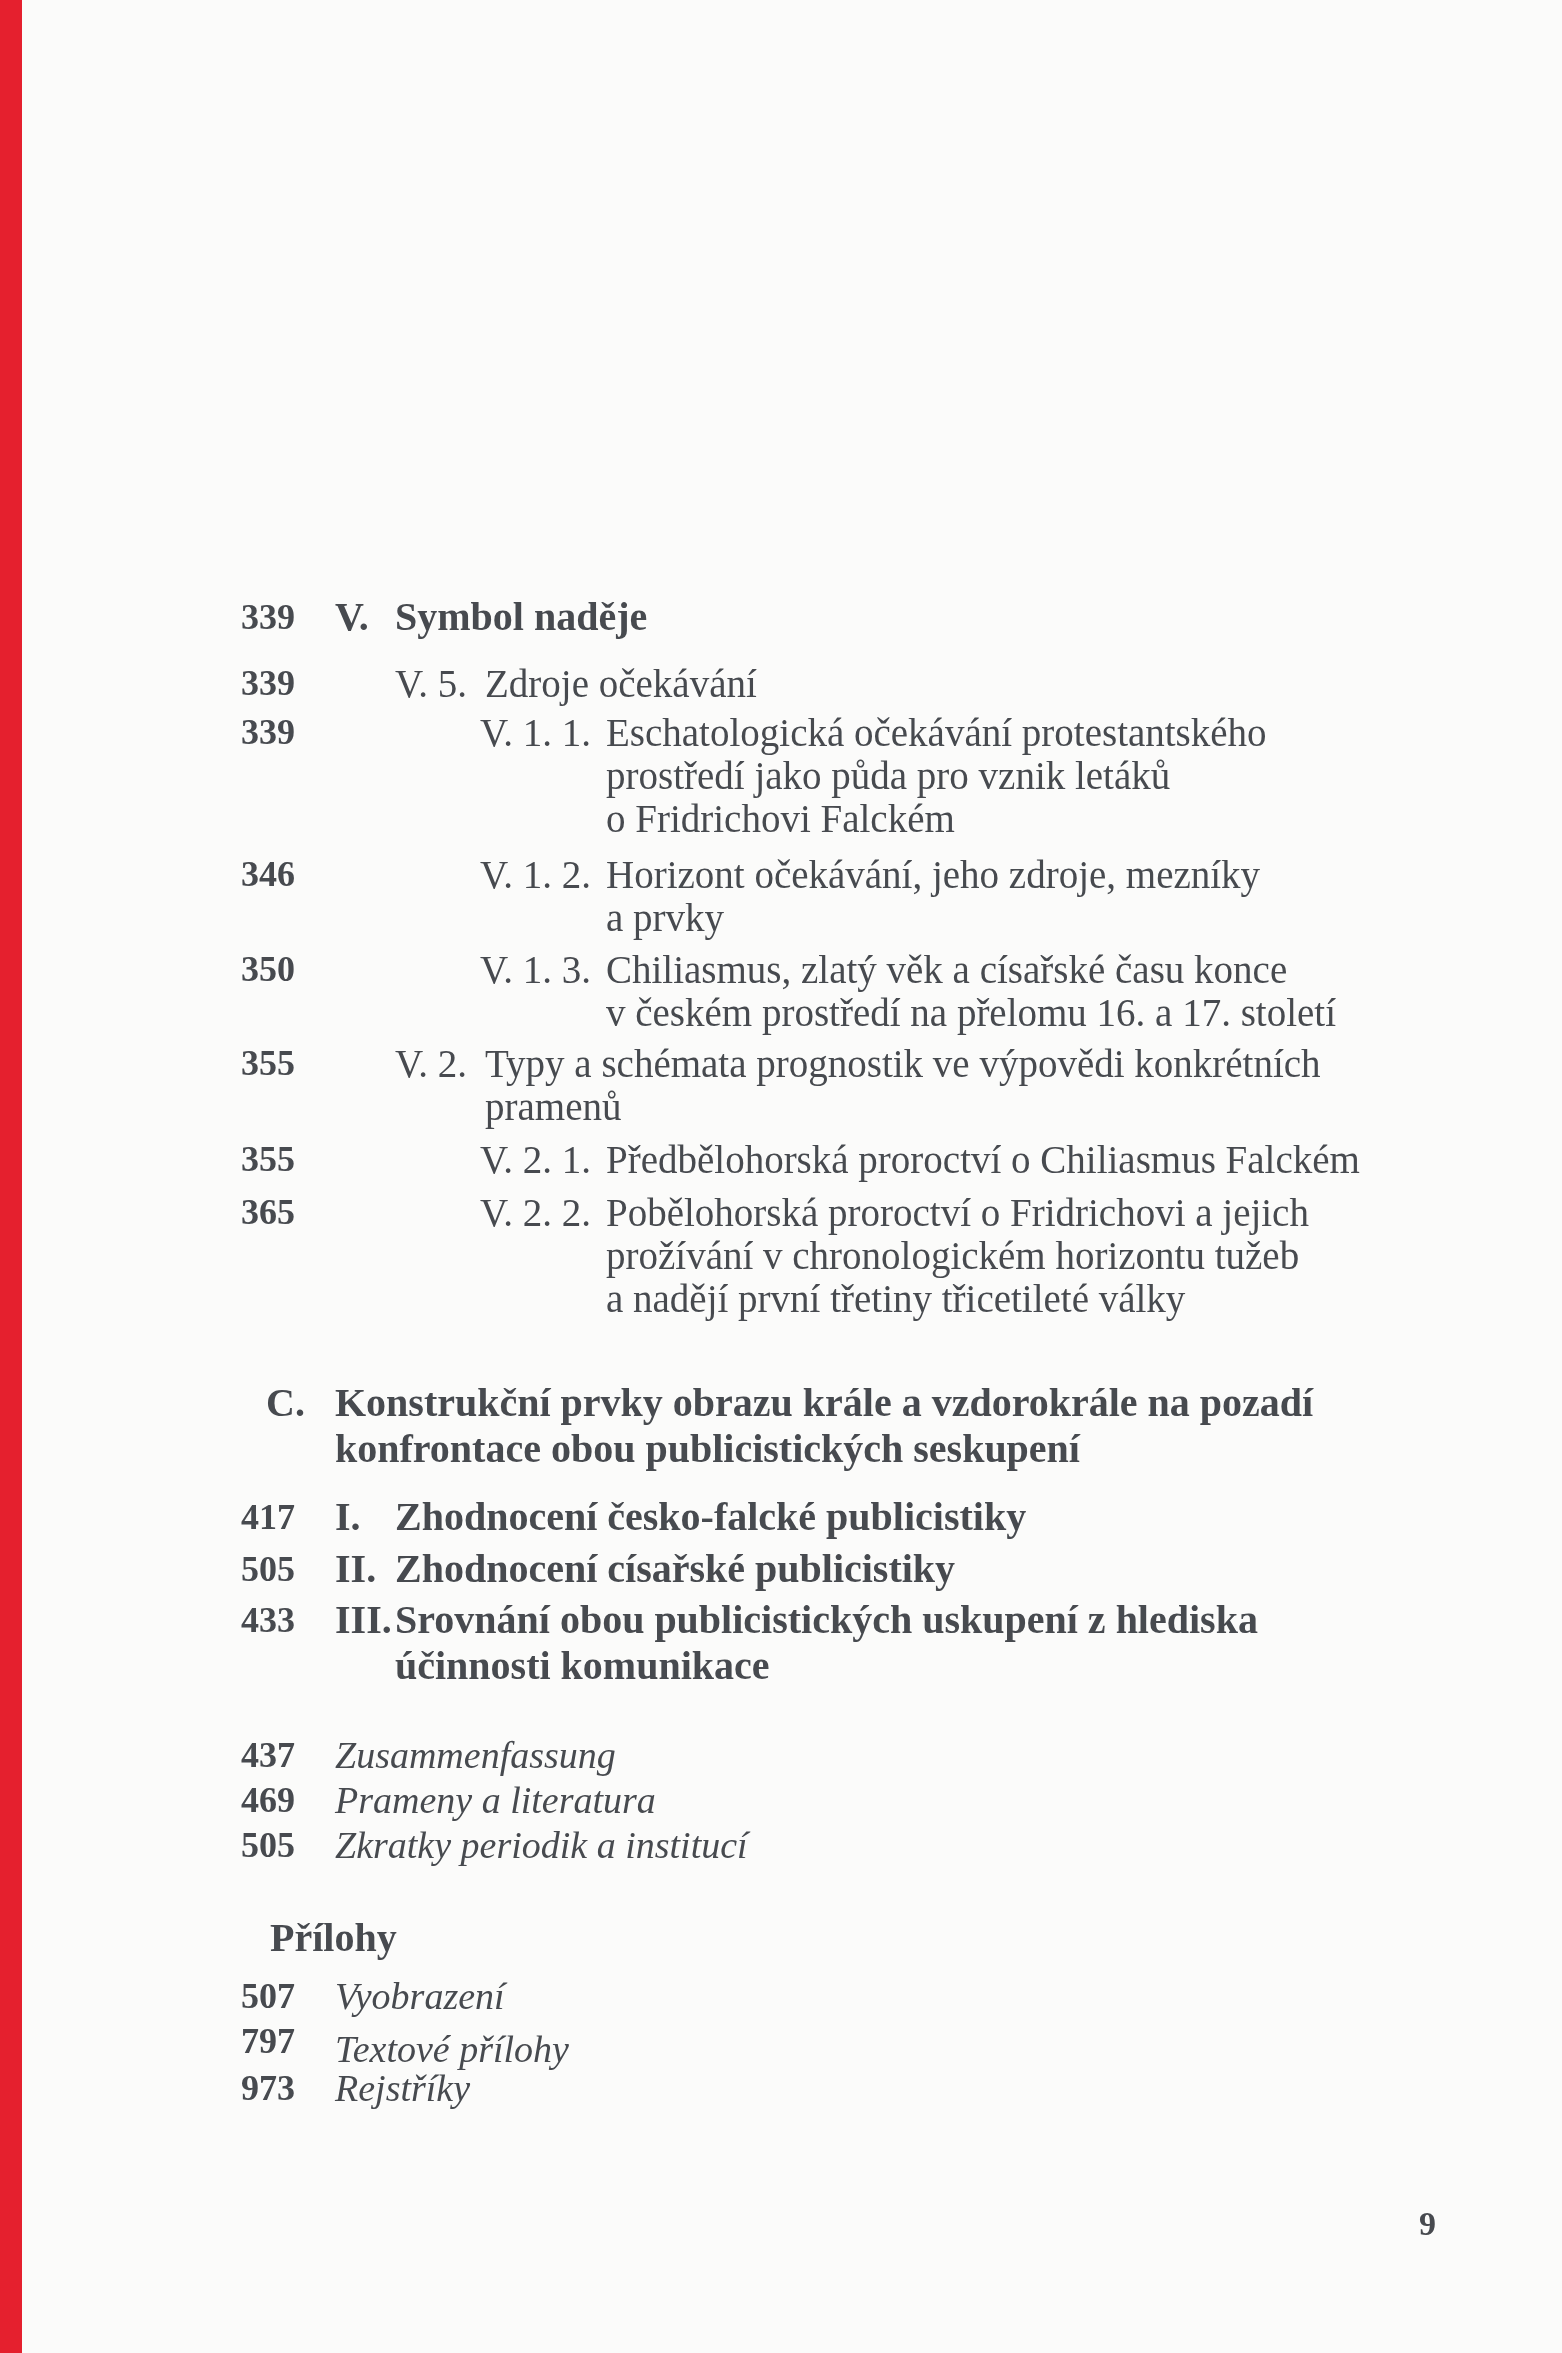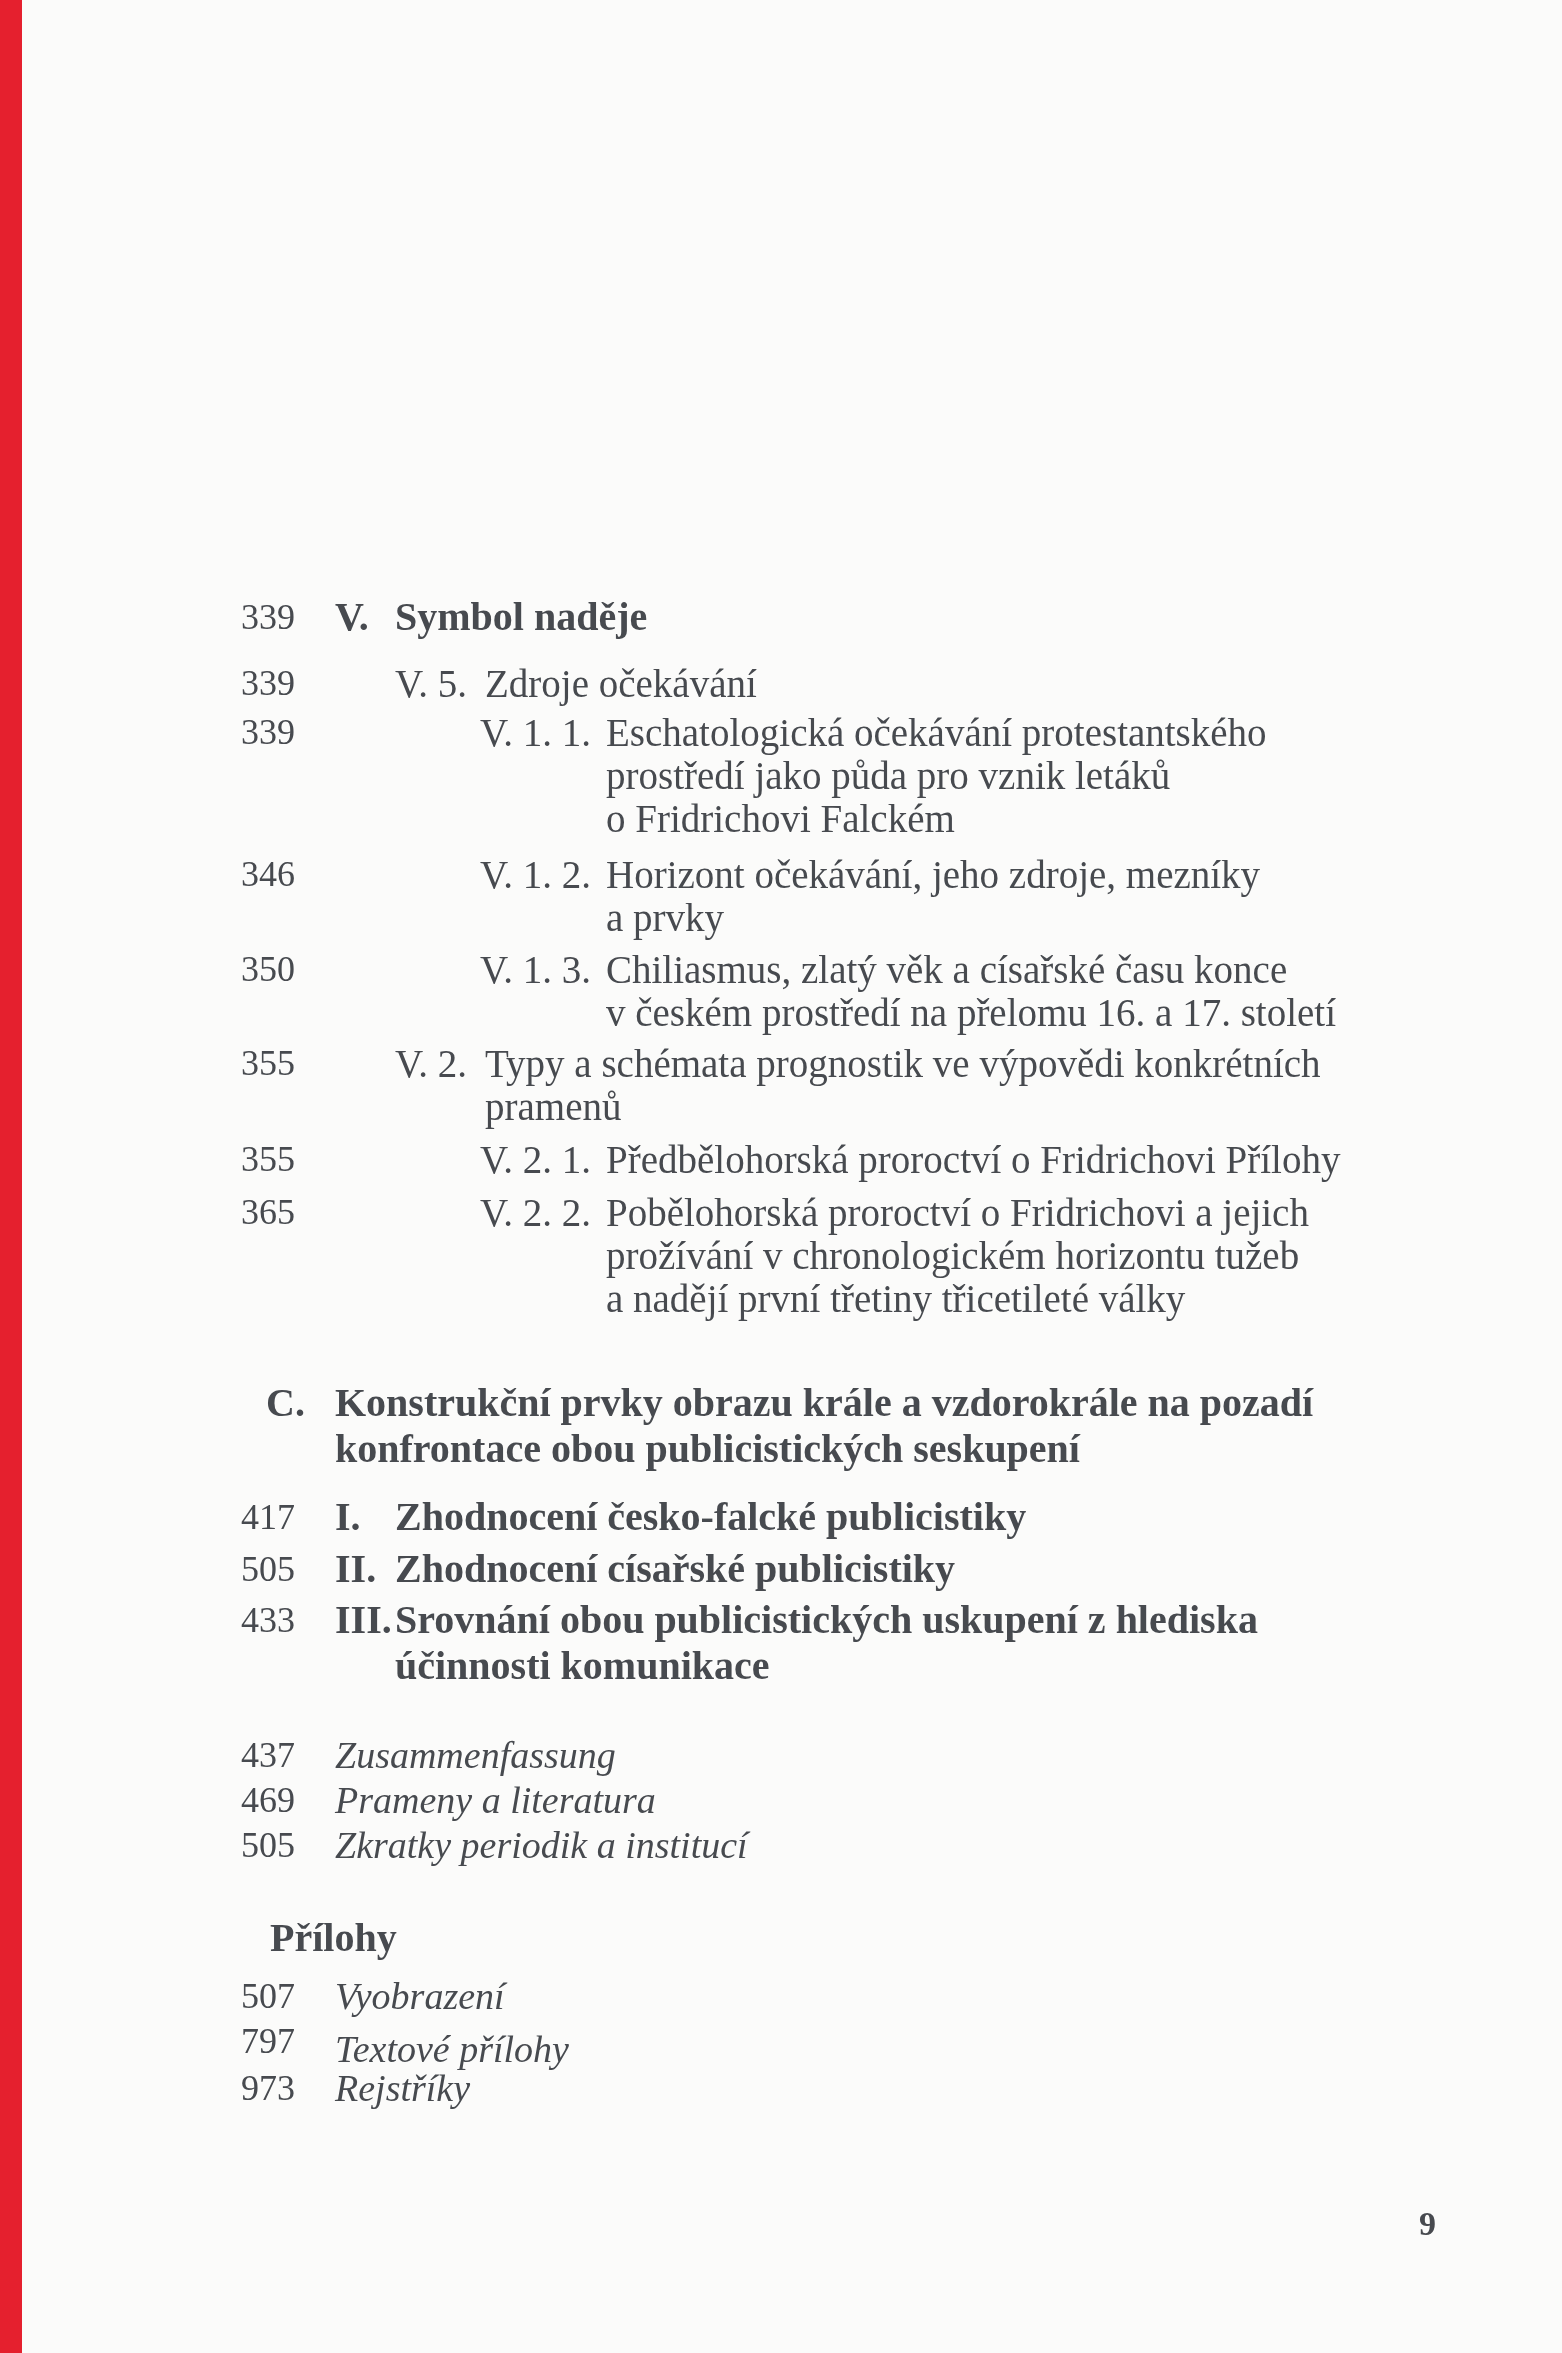--- a/index.html
+++ b/index.html
@@ -44,21 +44,21 @@
   }
   .entry.italic .lines {
     font-style: italic;
   }
   .entry .num {
     position: absolute;
     left: 197px;
     width: 98px;
     text-align: right;
     font-size: 36px;
-    font-weight: normal;
+    font-weight: bold;
     font-style: normal;
   }
   .entry .label {
     position: absolute;
   }
   .entry .lines .line {
     white-space: nowrap;
   }
   .folio {
     position: absolute;
@@ -120,21 +120,21 @@
         <span class="label" style="left: 395px;">V. 2.</span>
         <div class="lines" style="margin-left: 485px;">
           <div class="line">Typy a schémata prognostik ve výpovědi konkrétních</div>
           <div class="line">pramenů</div>
         </div>
       </div>
       <div class="entry" style="top: 1138px;">
         <span class="num">355</span>
         <span class="label" style="left: 480px;">V. 2. 1.</span>
         <div class="lines" style="margin-left: 606px;">
-          <div class="line">Předbělohorská proroctví o Fridrichovi Přílohy</div>
+          <div class="line">Předbělohorská proroctví o Chiliasmus Falckém</div>
         </div>
       </div>
       <div class="entry" style="top: 1191px;">
         <span class="num">365</span>
         <span class="label" style="left: 480px;">V. 2. 2.</span>
         <div class="lines" style="margin-left: 606px;">
           <div class="line">Pobělohorská proroctví o Fridrichovi a jejich</div>
           <div class="line">prožívání v chronologickém horizontu tužeb</div>
           <div class="line">a nadějí první třetiny třicetileté války</div>
         </div>

